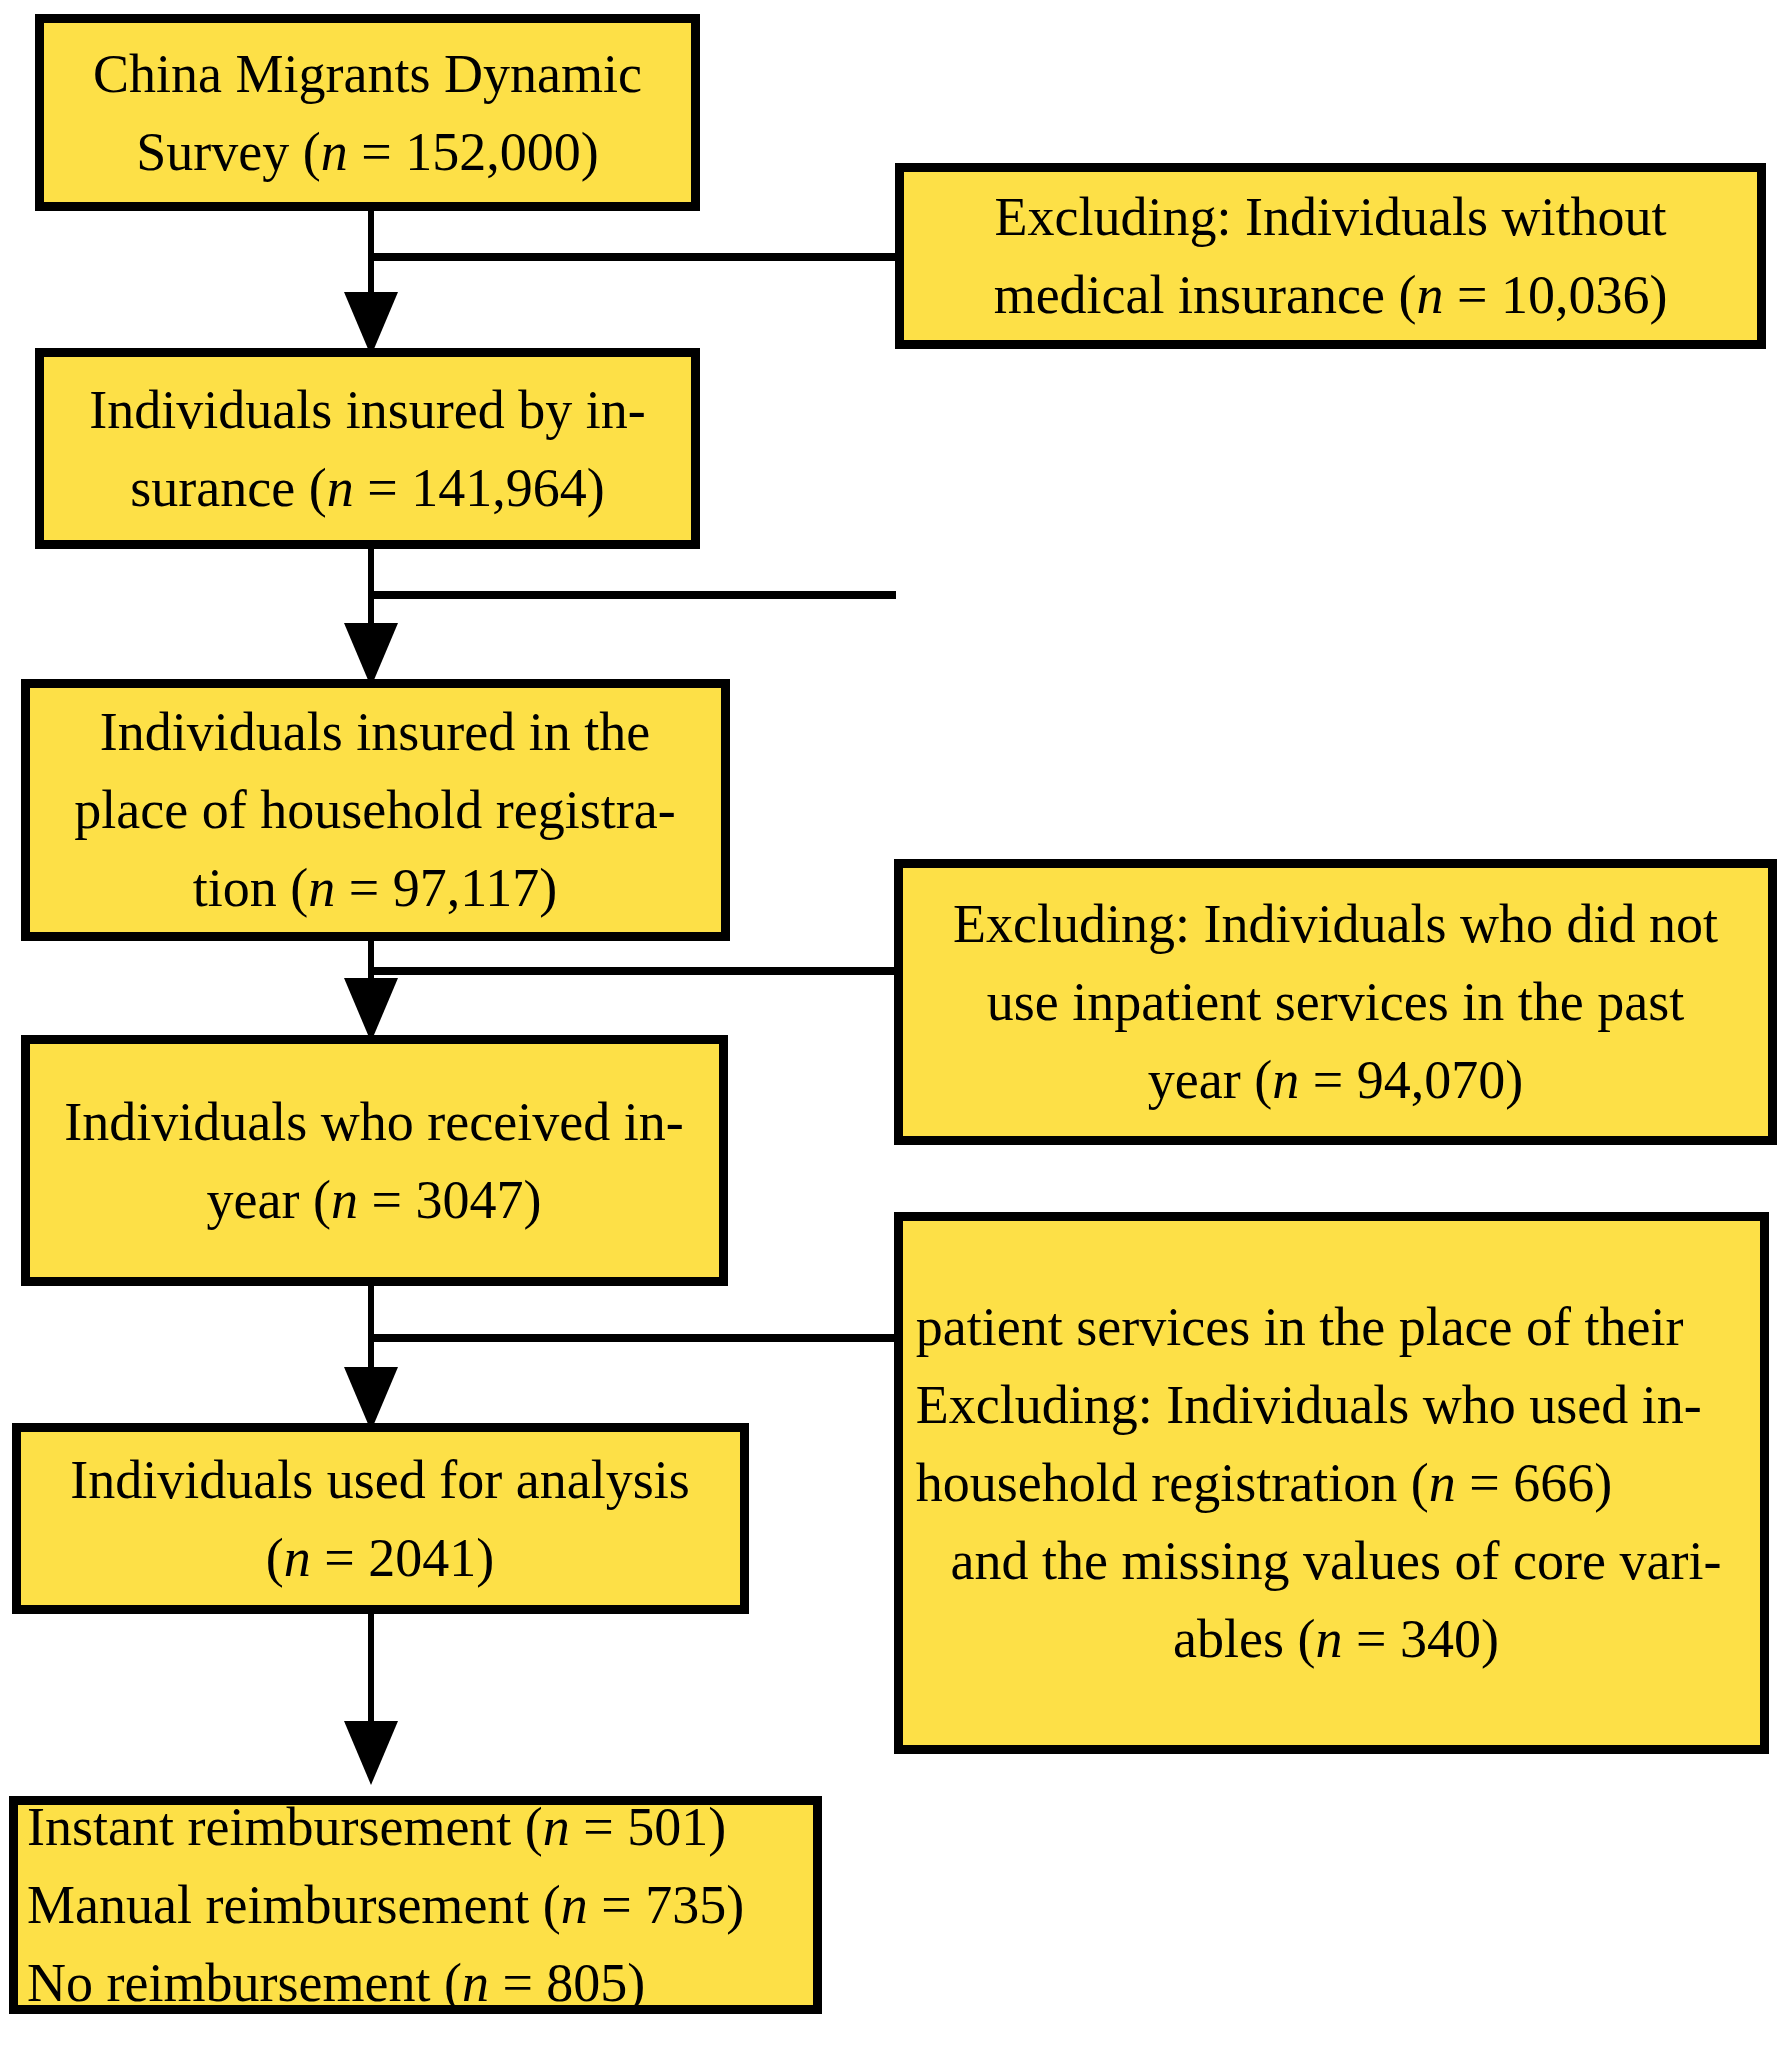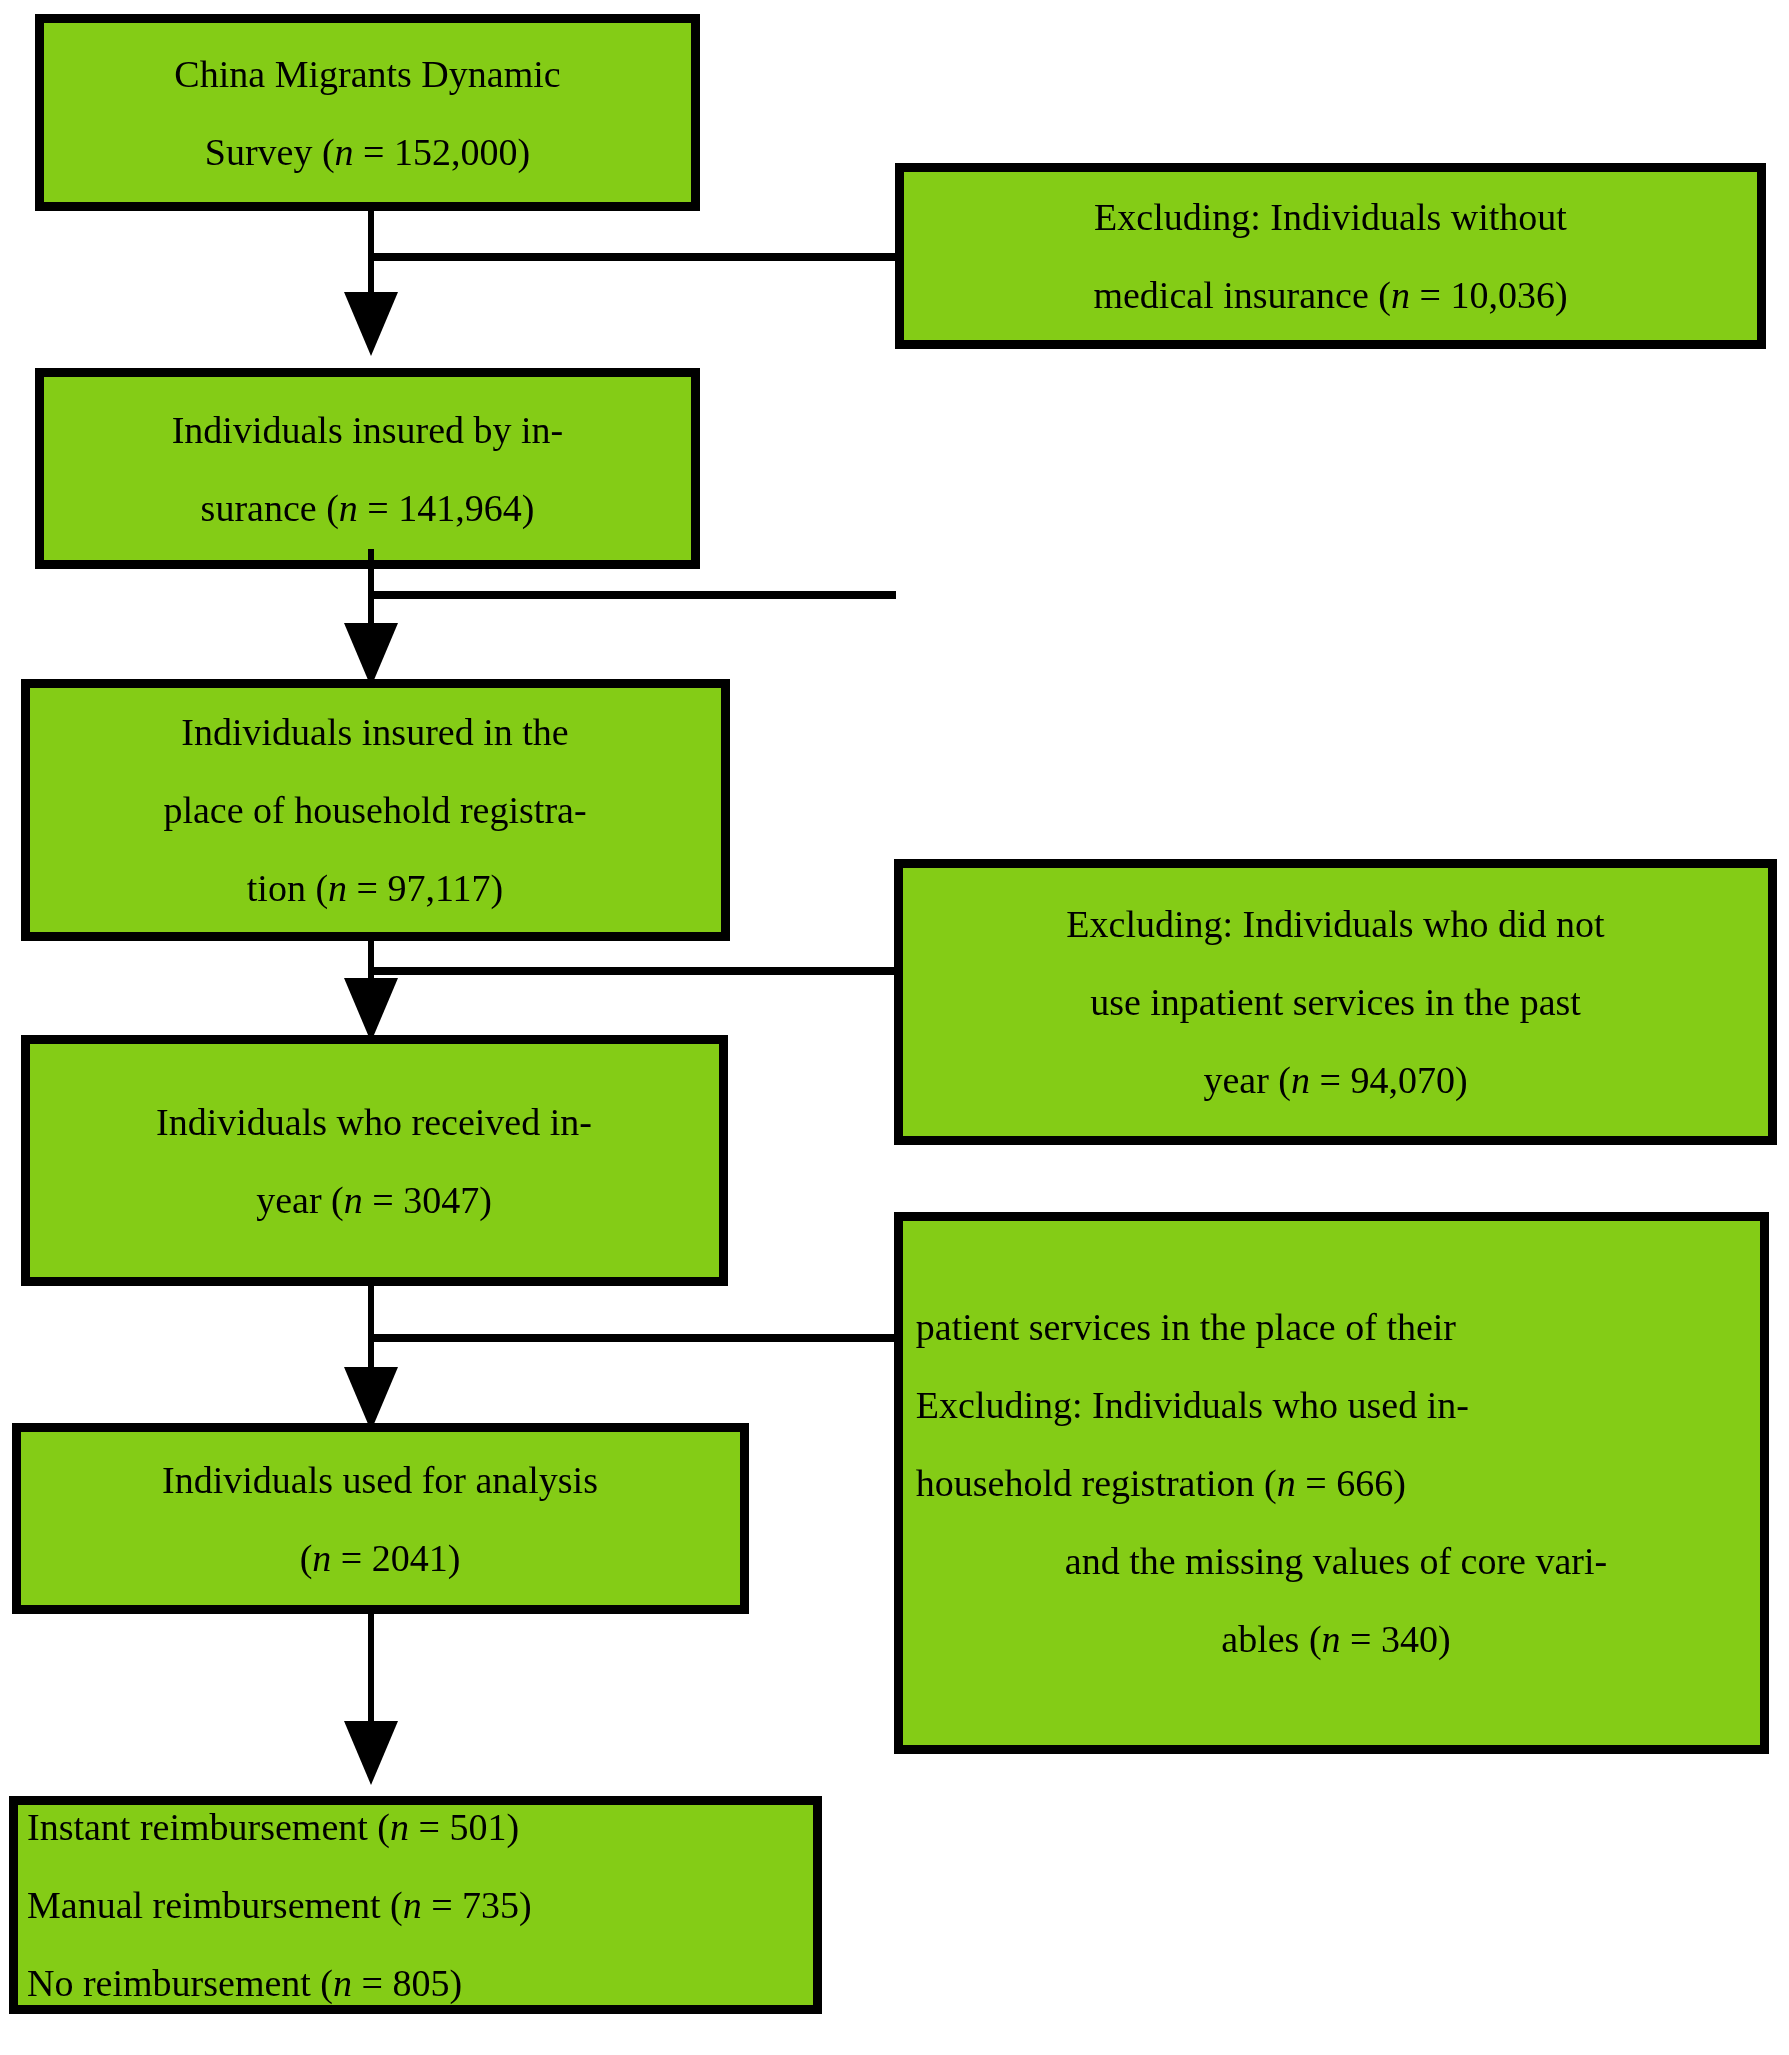--- a/index.html
+++ b/index.html
@@ -7,45 +7,45 @@
     position:relative;
     width:1790px;height:2056px;
     background:#ffffff;
     font-family:"Liberation Serif", serif;
     color:#000000;
     overflow:hidden;
   }
   .box{
     position:absolute;
     border:9px solid #000000;
-    background:#84cc16;
+    background:#fde047;
     box-sizing:border-box;
     display:flex;
     flex-direction:column;
     justify-content:center;
-    font-size:38px;
+    font-size:54px;
     line-height:78px;
   }
   .box.center{align-items:center;text-align:center;}
   .box.leftalign{align-items:flex-start;text-align:left;padding-left:9px;padding-right:3.8px;}
   .ln{white-space:nowrap;}
   .ln.center-line{align-self:center;}
   .ln i{font-style:italic;}
   .vline{position:absolute;width:6.4px;background:#000000;}
   .hline{position:absolute;height:7.7px;background:#000000;}
   .ahead{
     position:absolute;width:0;height:0;
     border-left:27px solid transparent;
     border-right:27px solid transparent;
     border-top:64px solid #000000;
   }
 
   
   #b1{left:35px;  top:14px;   width:665px; height:197px;}
-  #b2{left:35px;  top:368px;  width:665px; height:201px;}
+  #b2{left:35px;  top:348px;  width:665px; height:201px;}
   #b3{left:20.5px;  top:679px; width:709px; height:262px;}
   #b4{left:20.5px;  top:1035px; width:707px; height:251px;}
   #b5{left:11.5px;  top:1423px; width:737px; height:191px;align-items:center;}
   #b6{left:9px;  top:1796px; width:813px; height:218px;}
 
   
   #e1{left:895px; top:163px;  width:871px; height:186px;}
   #e2{left:895px; top:475px;  width:871px; height:221px;}
   #e3{left:894px; top:859px; width:883px; height:286px;}
   #e4{left:894px; top:1212px; width:875px; height:542px;}

